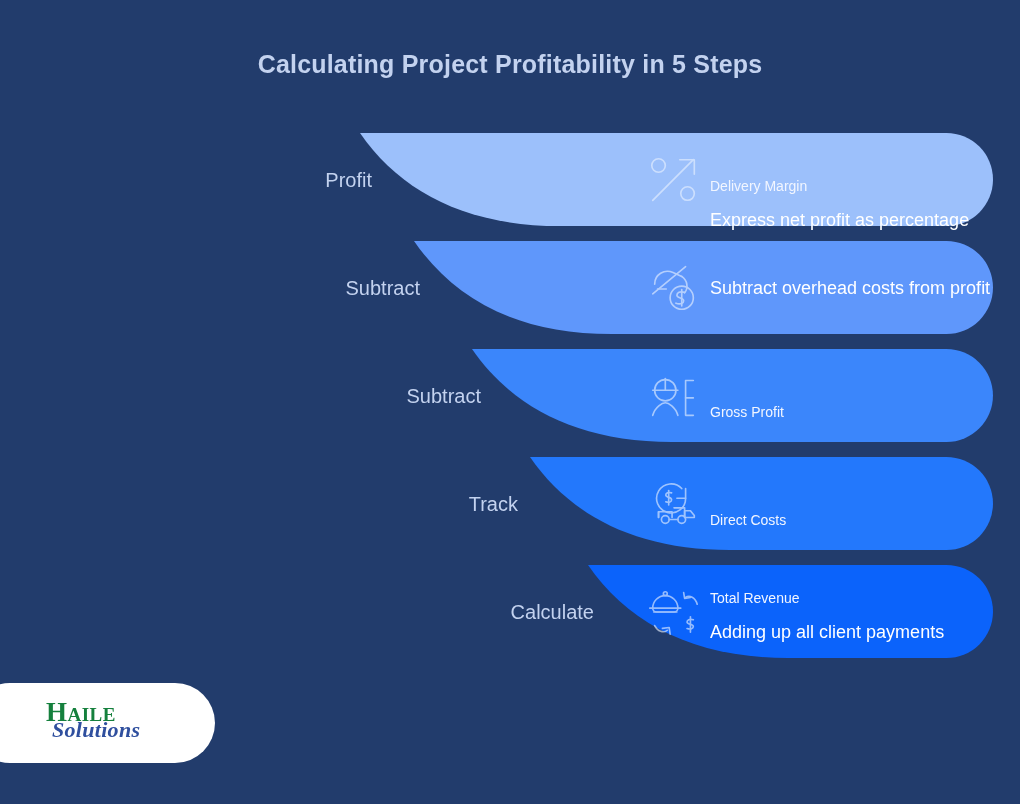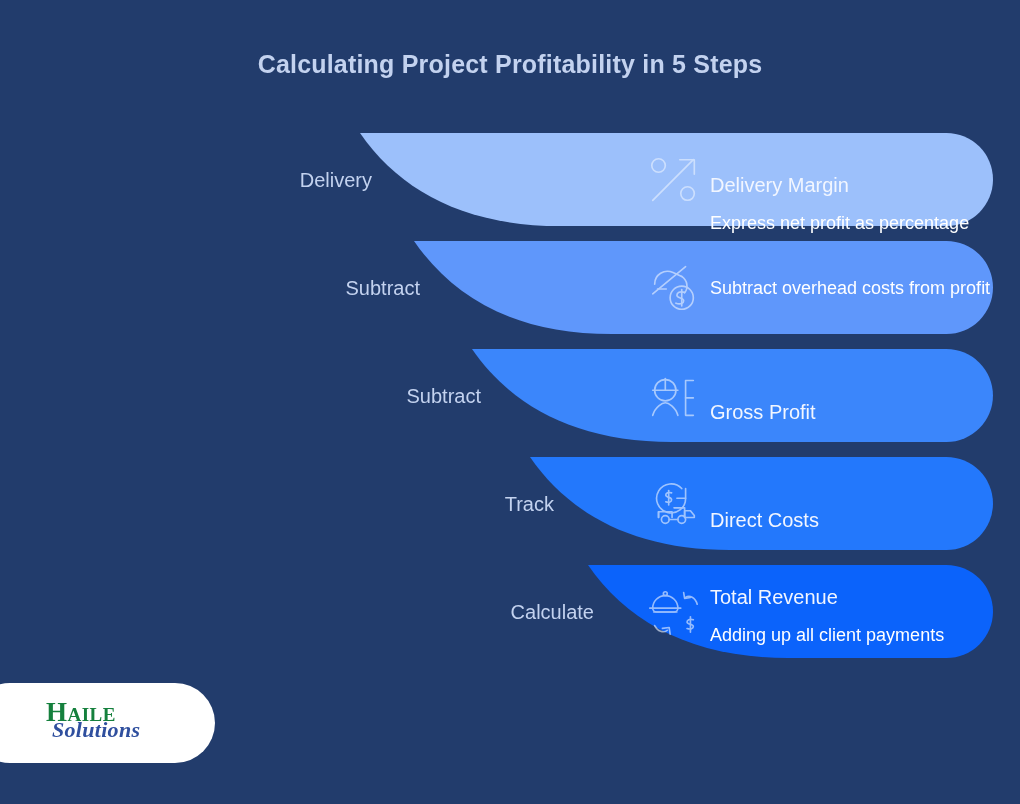--- a/index.html
+++ b/index.html
@@ -37,21 +37,21 @@
 
   
   .rowtext{
     position:absolute;
     transform:translateY(-50%);
     color:#ffffff;
     white-space:nowrap;
     pointer-events:none;
   }
   .rowtitle{
-    font-size:20px;
+    font-size:14px;
     margin-bottom:16px;
     color:#f2f6ff;
     margin-top:48px;
   }
   .rowdesc{
     font-size:18px;
     color:#ffffff;
   }
 
   
@@ -108,21 +108,21 @@
     <g id="bands">
         <path d="M 360 133 L 946.5 133 A 46.5 46.5 0 0 1 946.5 226 L 560 226 C 465 226 400 191 360 133 Z" fill="#9cc0fb"></path>
         <path d="M 414 241 L 946.5 241 A 46.5 46.5 0 0 1 946.5 334 L 612 334 C 517 334 454 299 414 241 Z" fill="#5f97fb"></path>
         <path d="M 472 349 L 946.5 349 A 46.5 46.5 0 0 1 946.5 442 L 672 442 C 577 442 512 407 472 349 Z" fill="#3b86fb"></path>
         <path d="M 530 457 L 946.5 457 A 46.5 46.5 0 0 1 946.5 550 L 730 550 C 635 550 570 515 530 457 Z" fill="#2378fc"></path>
         <path d="M 588 565 L 946.5 565 A 46.5 46.5 0 0 1 946.5 658 L 788 658 C 693 658 628 623 588 565 Z" fill="#0b63fb"></path>
       </g>
   </svg>
 
   <div id="overlays">
-      <div class="steplabel" style="left: 372px; top: 180px;">Delivery</div>
+      <div class="steplabel" style="left: 372px; top: 180px;">Profit</div>
       <div class="rowicon" style="left: 645px; top: 180px;">
     <svg viewBox="0 0 60 60" fill="none" stroke="#eaf2ff" stroke-width="1.7" stroke-linecap="round" stroke-linejoin="round">
       <circle cx="14" cy="15" r="7"></circle>
       <circle cx="44" cy="44" r="7"></circle>
       <line x1="8" y1="51" x2="50" y2="9"></line>
       <polyline points="36,9 51,9 51,24"></polyline>
     </svg>
       </div>
       <div class="rowtext" style="left: 710px; top: 180px;">
         <div class="rowtitle">Delivery Margin</div>
@@ -150,21 +150,21 @@
       <line x1="21" y1="12" x2="21" y2="24"></line>
       <line x1="8" y1="24" x2="34" y2="24"></line>
       <path d="M8 50 c2.5-9 10-13 13-13 3 0 10.5 4 13 13"></path>
       <polyline points="50,14 42,14 42,50 50,50"></polyline>
       <line x1="42" y1="32" x2="50" y2="32"></line>
     </svg>
       </div>
       <div class="rowtext" style="left: 710px; top: 396px;">
         <div class="rowtitle">Gross Profit</div>
       </div>
-      <div class="steplabel" style="left: 518px; top: 504px; margin-left: 36px;">Track</div>
+      <div class="steplabel" style="left: 518px; top: 504px;">Track</div>
       <div class="rowicon" style="left: 645px; top: 504px;">
     <svg viewBox="0 0 60 60" fill="none" stroke="#eaf2ff" stroke-width="1.7" stroke-linecap="round" stroke-linejoin="round">
       <path d="M38 14 a15 15 0 1 0 4 10"></path>
       <polyline points="42,14 42,24 33,24"></polyline>
       <path d="M27.5 18.5 c-3.5-1-6 .2-6 2.3 0 2.7 6 2 6 4.7 0 2.2-2.6 3.4-6 2.2"></path>
       <line x1="24.5" y1="16" x2="24.5" y2="31"></line>
       <path d="M14 44 l0-6 14 0 0 6"></path>
       <polyline points="14,38 14,44"></polyline>
       <path d="M30 34 l11 0 0 10"></path>
       <path d="M41 37 l6 0 4 5 0 2 -10 0 z"></path>

